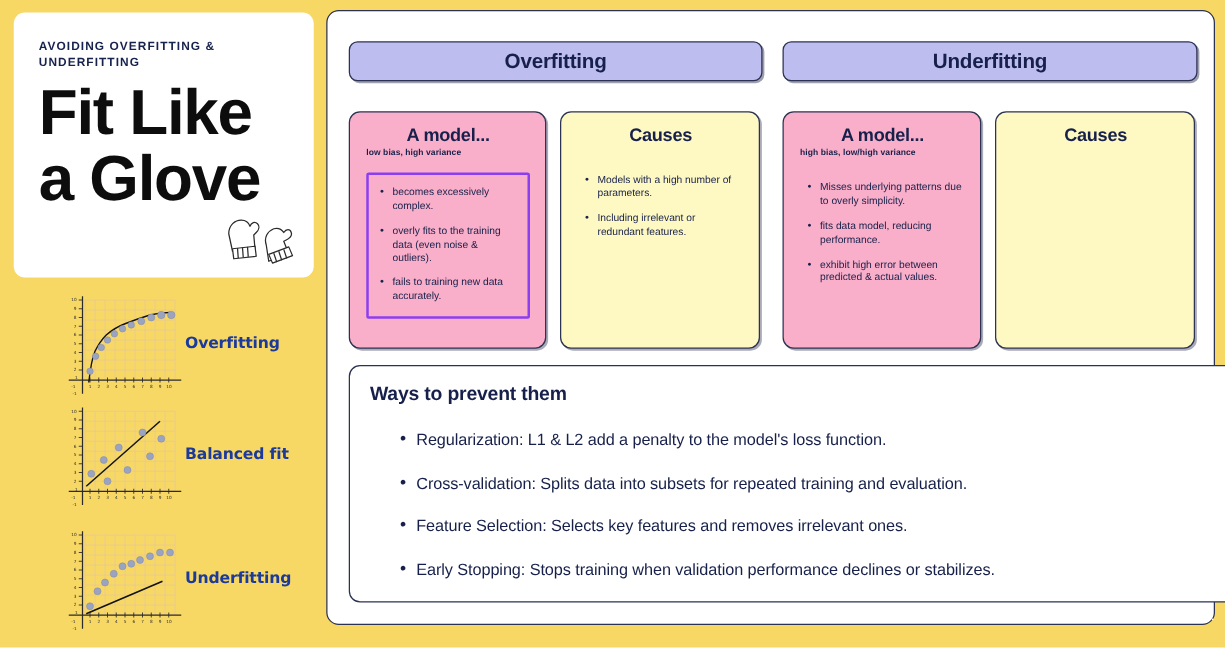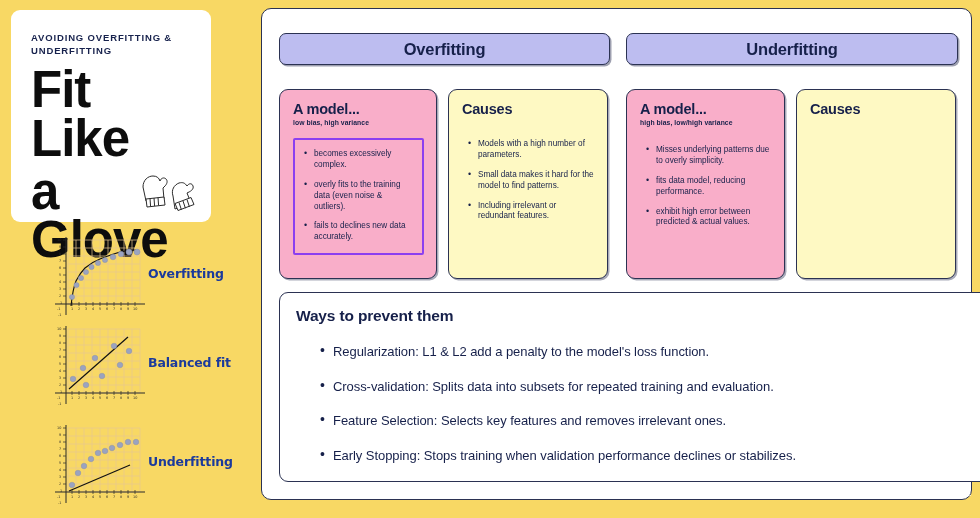--- a/index.html
+++ b/index.html
@@ -8,21 +8,21 @@
     background:#f8d864;
     font-family:"Liberation Sans",sans-serif;
     overflow:hidden;
     position:relative;
   }
   
   #left-column{
     position:absolute;left:0;top:0;width:258px;height:518px;
   }
   #title-card{
-    position:absolute;left:11px;top:10px;width:200px;height:212px;
+    position:absolute;left:11px;top:10px;width:240px;height:212px;
     background:#ffffff;border-radius:9px;
     box-sizing:border-box;padding:22px 20px 0 20px;
   }
   #kicker{
     font-size:9.5px;font-weight:bold;letter-spacing:.09em;
     color:#17224d;line-height:1.35;text-transform:uppercase;
     margin:0 0 8px 0;
   }
   #main-title{
     font-size:51px;font-weight:bold;line-height:.96;
@@ -60,21 +60,21 @@
     box-shadow:1.5px 1.5px 0 rgba(40,45,80,.40);
   }
   .card-pink{background:#f9aec9;}
   .card-blue{background:#fef9c3;}
   #card-of-model{left:17px;width:158px;}
   #card-of-causes{left:186px;width:160px;}
   #card-uf-model{left:364px;width:159px;}
   #card-uf-causes{left:534px;width:160px;}
   .card-title{
     font-size:14.5px;font-weight:bold;color:#16204a;
-    margin:0;letter-spacing:-0.015em;line-height:1.05;
+    margin:0;letter-spacing:-0.015em;line-height:1.05;text-align:center;
   }
   .card-sub{
     font-size:6.8px;font-weight:bold;color:#16204a;
     margin:2px 0 0 0;letter-spacing:.01em;
   }
   ul.bullets{
     list-style:none;margin:0;padding:0;
   }
   ul.bullets li{
     position:relative;padding-left:10px;
@@ -310,30 +310,29 @@
   <div id="header-overfitting" class="section-header">Overfitting</div>
   <div id="header-underfitting" class="section-header">Underfitting</div>
 
   <div id="card-of-model" class="info-card card-pink">
     <p class="card-title">A model...</p>
     <p class="card-sub">low bias, high variance</p>
     <div id="outlined-box">
       <ul class="bullets">
         <li>becomes excessively complex.</li>
         <li>overly fits to the training data (even noise &amp; outliers).</li>
-        <li>fails to declines new data accurately.</li>
+        <li>fails to training new data accurately.</li>
       </ul>
     </div>
   </div>
 
   <div id="card-of-causes" class="info-card card-blue">
     <p class="card-title">Causes</p>
     <ul class="bullets">
       <li>Models with a high number of parameters.</li>
-      <li>Small data makes it hard for the model to find patterns.</li>
       <li>Including irrelevant or redundant features.</li>
     </ul>
   </div>
 
   <div id="card-uf-model" class="info-card card-pink">
     <p class="card-title">A model...</p>
     <p class="card-sub">high bias, low/high variance</p>
     <ul class="bullets">
       <li>Misses underlying patterns due to overly simplicity.</li>
       <li>fits data model, reducing performance.</li>

